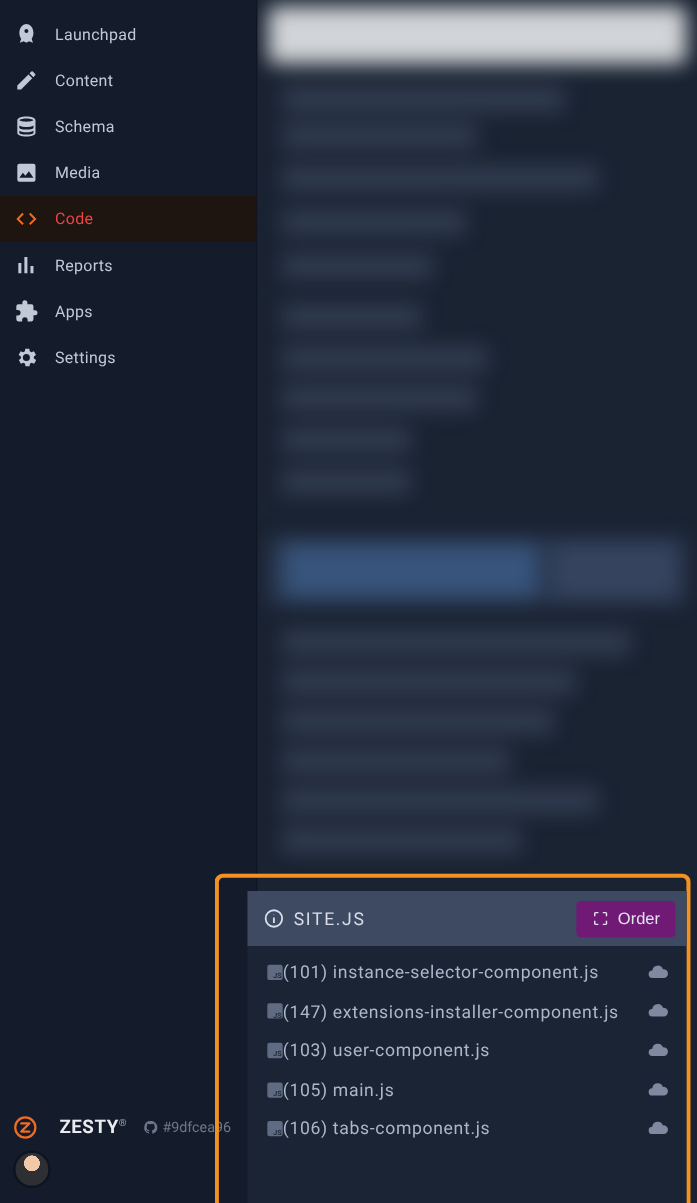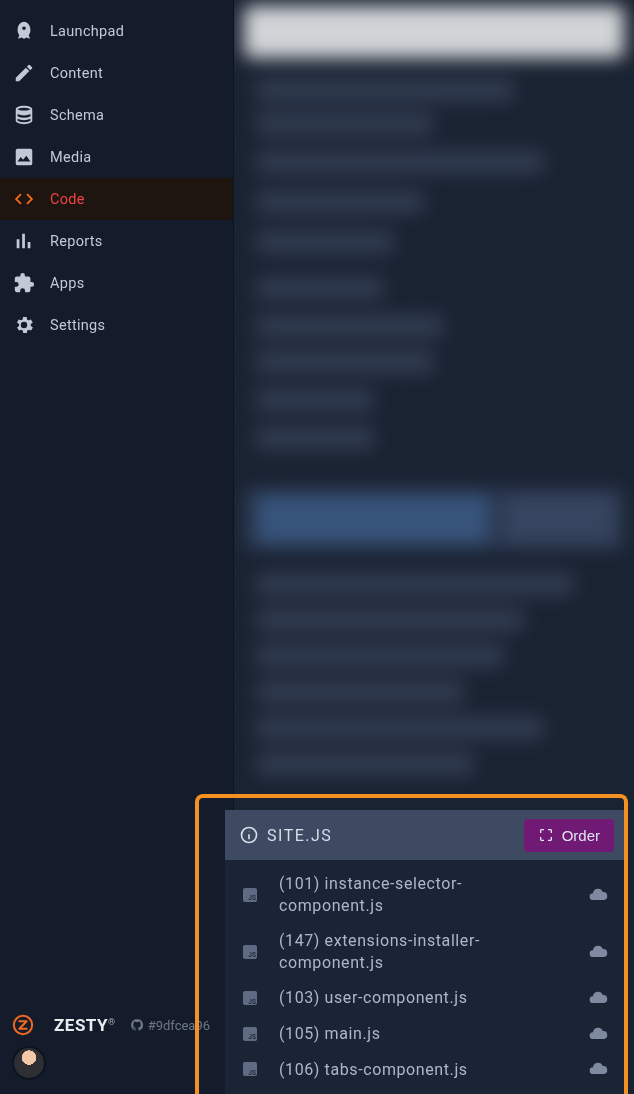--- a/index.html
+++ b/index.html
@@ -175,21 +175,21 @@
   padding: 8px 14px;
   font-size: 15px;
   cursor: pointer;
 }
 .order-btn svg { width: 16px; height: 16px; stroke: #dfe4ee; stroke-width: 2; fill: none; }
 
 .file-list { flex: 1; overflow: hidden; padding: 6px 0; }
 .file-row {
   display: flex;
   align-items: center;
-  gap: 22px;
+  gap: 0;
   padding: 7px 16px 7px 18px;
   cursor: pointer;
 }
 .js-badge {
   flex: 0 0 auto;
   width: 14px; height: 14px;
   background: #5e6b82;
   border-radius: 2px;
   position: relative;
 }

